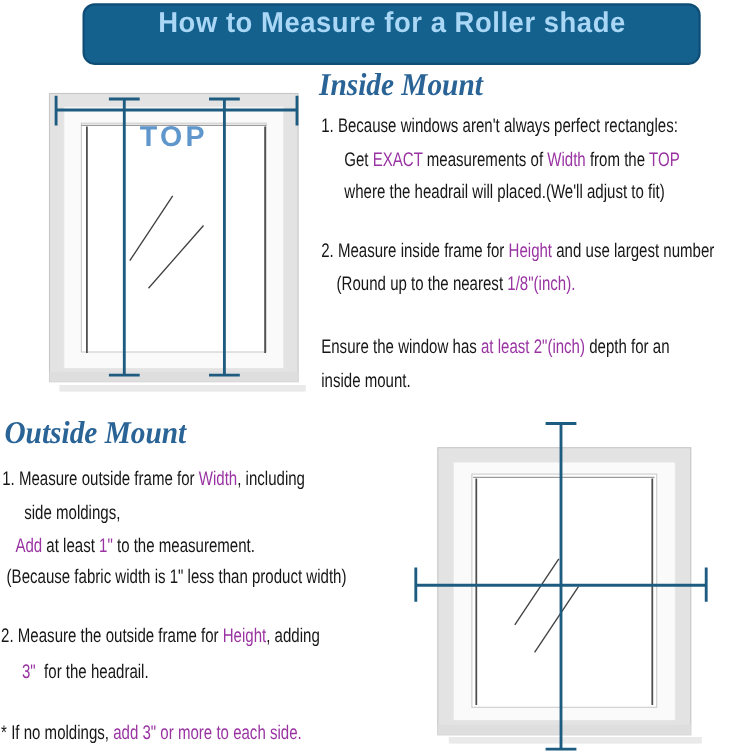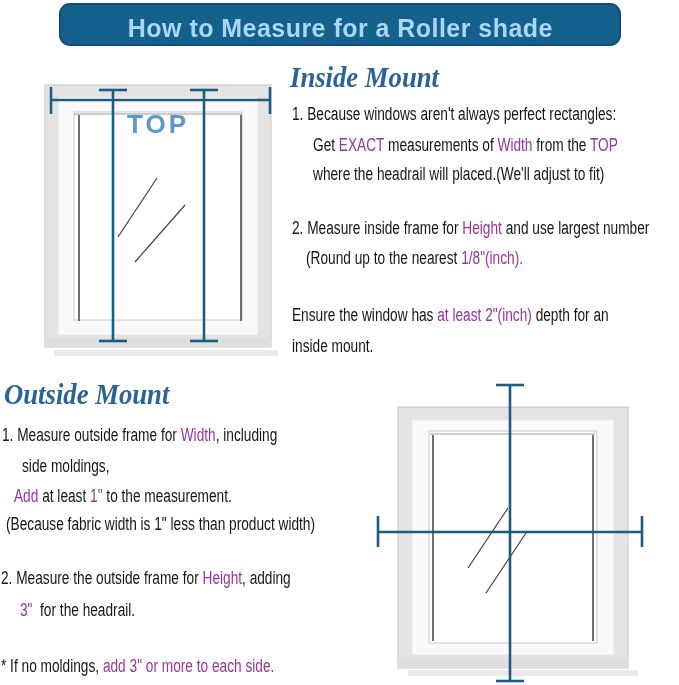--- a/index.html
+++ b/index.html
@@ -1,23 +1,23 @@
 <!DOCTYPE html>
 <html><head>
 <meta charset="utf-8">
 <style>
   html,body { margin:0; padding:0; background:#ffffff; }
   .canvas {
     position:relative; width:679px; height:685px; background:#ffffff;
     font-family:"Liberation Sans", sans-serif; overflow:hidden;
   }
   .header-bar {
-    position:absolute; left:59px; top:3px; width:562px; height:43px;
+    position:absolute; left:75px; top:3px; width:562px; height:56px;
     background:#15618e; border:2px solid #0f4d77; border-radius:11px;
-    box-sizing:border-box; display:flex; align-items:flex-end; justify-content:center;
+    box-sizing:border-box; display:flex; align-items:flex-start; justify-content:center;
   }
   .header-bar .title {
     color:#a9d7f5; font-size:26px; font-weight:bold; letter-spacing:0.5px;
     transform:scaleX(0.96); white-space:pre;
   }
   .heading {
     position:absolute; font-family:"Liberation Serif", serif; font-style:italic;
     font-weight:600; font-size:29px; color:#2a6496; line-height:1;
     transform:scaleX(0.92); transform-origin:0 0; white-space:pre;
   }

